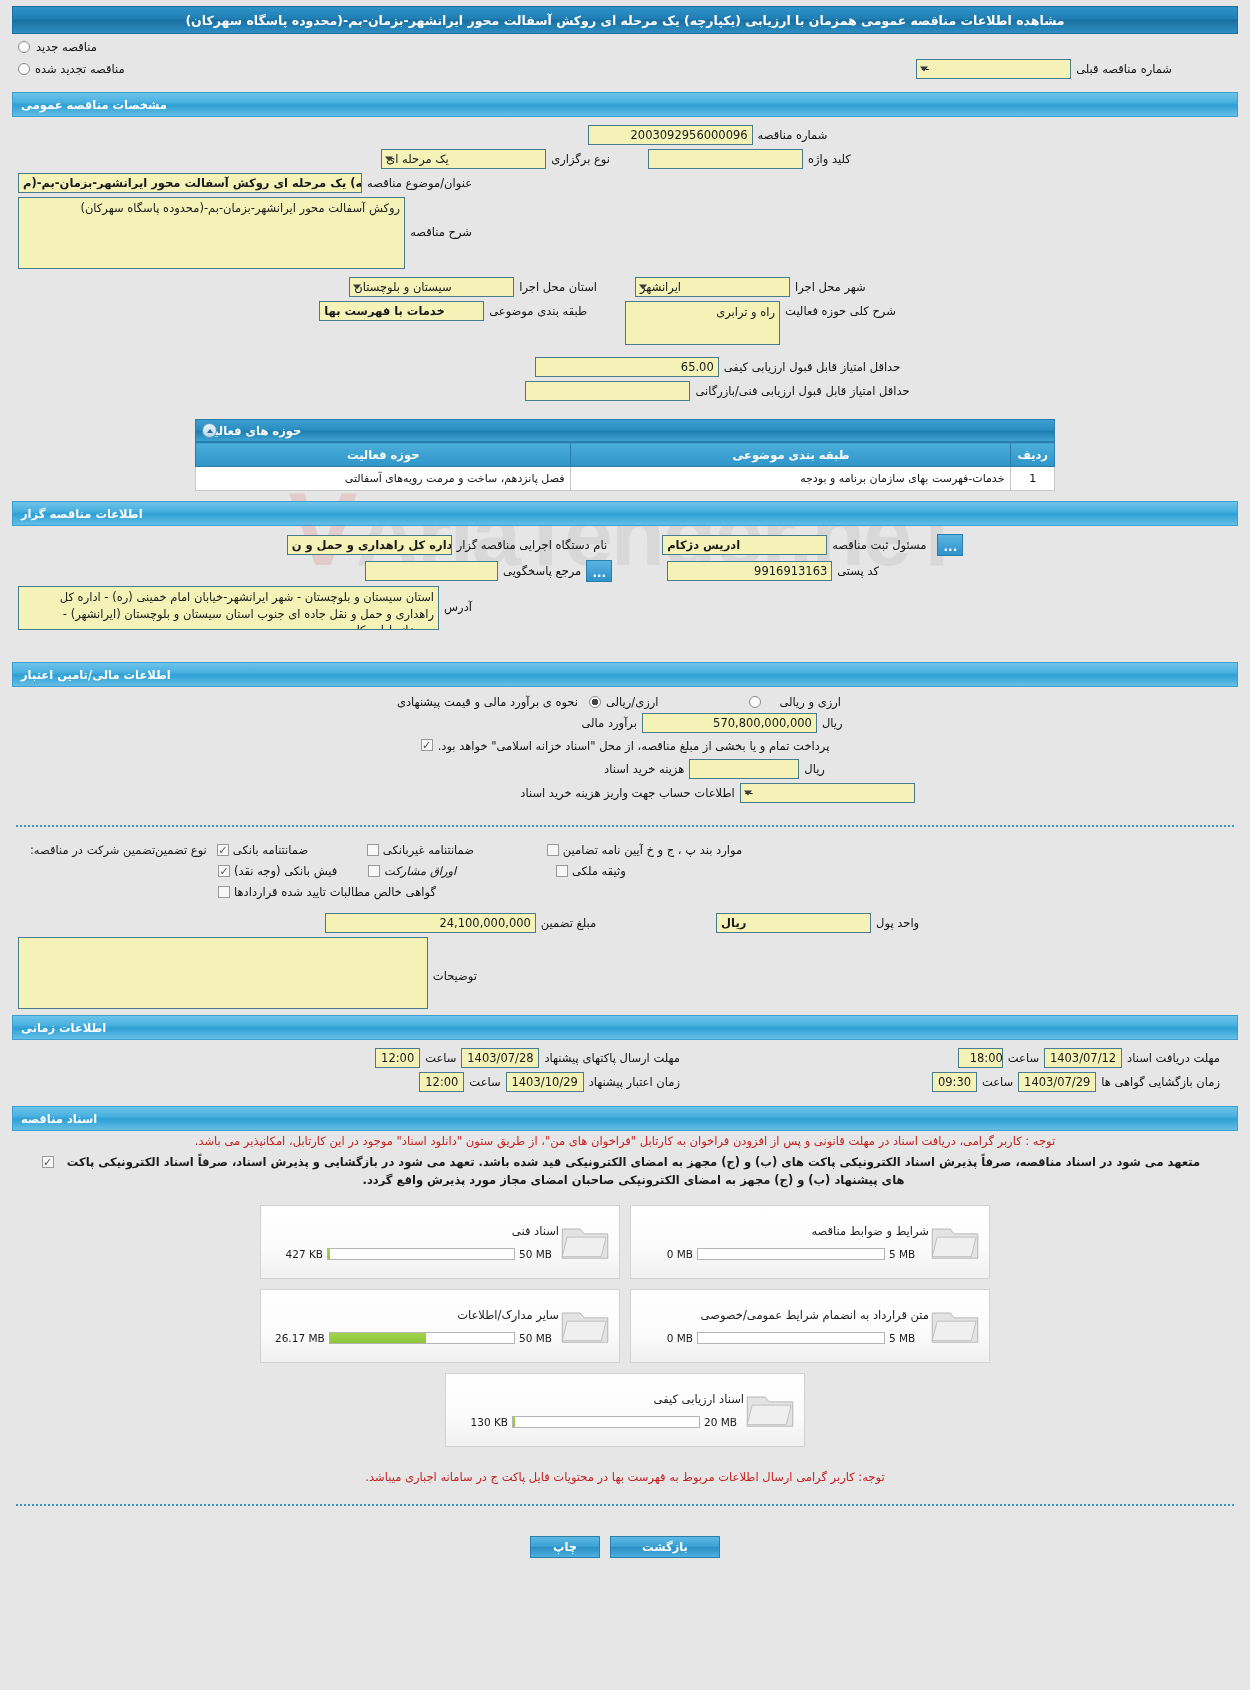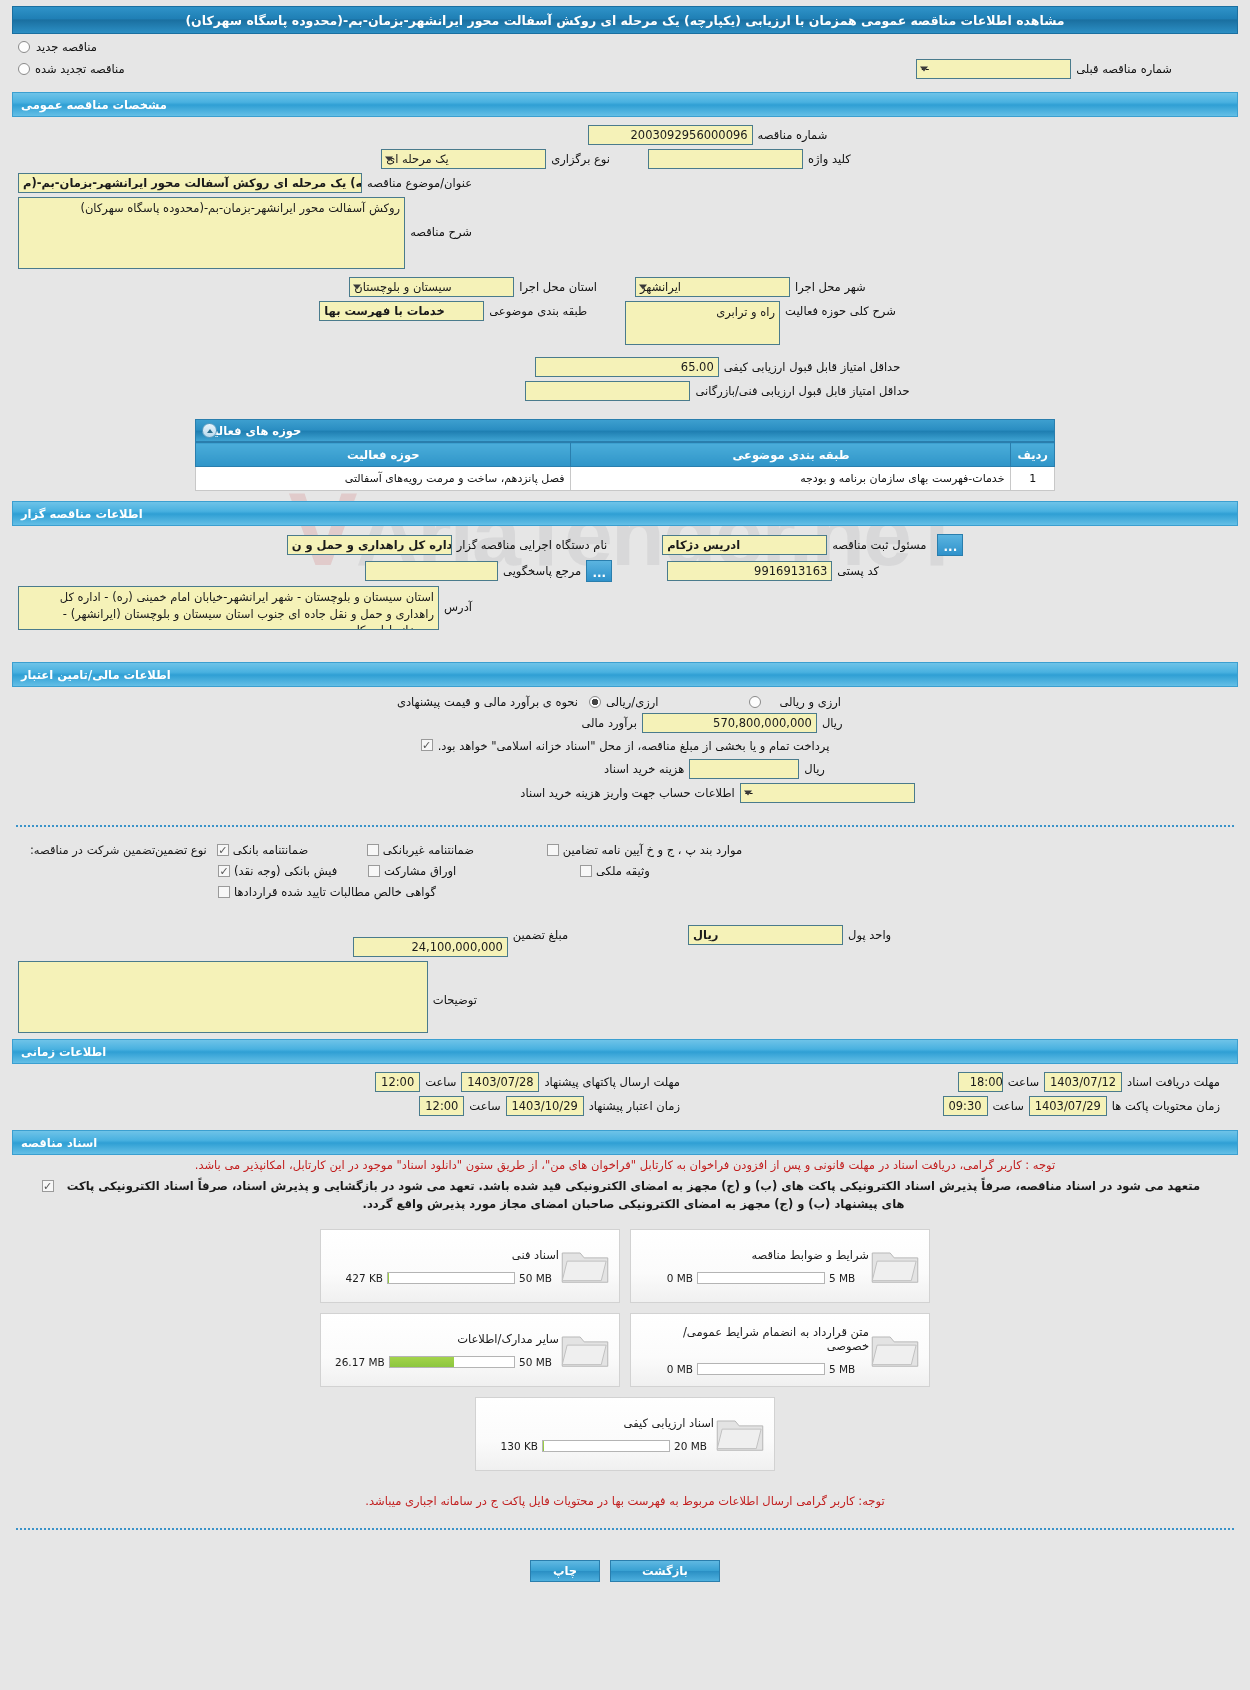--- a/index.html
+++ b/index.html
@@ -191,21 +191,21 @@
   
   .guar { padding: 4px 10px 0 10px; direction: rtl; }
   .guar-line { display: flex; align-items: center; justify-content: flex-end; gap: 0; margin-bottom: 7px; }
   .guar-line .item { display: flex; align-items: center; gap: 4px; }
   .guar-title { font-size: 11.5px; margin-left: 12px; }
 
   
   .docgrid { display: flex; flex-direction: column; align-items: center; gap: 10px; margin-top: 14px; }
   .docrow { display: flex; gap: 10px; direction: rtl; }
   .doccard {
-    width: 300px; height: 74px;
+    width: 360px; height: 74px;
     background: linear-gradient(to bottom, #ffffff 0%, #fbfbfb 60%, #f0f0f0 100%);
     border: 1px solid #d2d2d2;
     display: flex; align-items: center; direction: rtl;
     padding: 5px 8px;
   }
   .doccard .meta { flex: 1; display: flex; flex-direction: column; align-items: flex-start; padding-left: 6px; }
   .doccard .dname { font-size: 11.5px; width: 100%; text-align: right; margin-bottom: 10px; }
   .bar-line { display: flex; align-items: center; direction: ltr; width: 100%; gap: 4px; font-size: 10.5px; }
   .bar-line .sz { min-width: 48px; text-align: right; }
   .bar-line .mx { min-width: 40px; text-align: left; }
@@ -456,21 +456,21 @@
       </div>
       <span class="flabel" style="margin-right:10px;">نوع تضمین</span>
       <span class="guar-title">تضمین شرکت در مناقصه:</span>
     </div>
 
     <div class="guar-line">
       <div class="item" style="width:200px;justify-content:flex-end;">
         <span class="flabel">وثیقه ملکی</span>
         <span class="cb"></span>
       </div>
-      <div class="item" style="width:212px;justify-content:flex-end;">
+      <div class="item" style="width:188px;justify-content:flex-end;font-style:italic;">
         <span class="flabel">اوراق مشارکت</span>
         <span class="cb"></span>
       </div>
       <div class="item" style="width:150px;justify-content:flex-end;">
         <span class="flabel">فیش بانکی (وجه نقد)</span>
         <span class="cb on"></span>
       </div>
       <span style="width:200px;"></span>
     </div>
 
@@ -480,21 +480,21 @@
         <span class="cb"></span>
       </div>
       <span style="width:200px;"></span>
     </div>
 
     <div class="frow" style="justify-content:center;margin-top:14px;">
       <span class="flabel" style="margin-right:6px;">واحد پول</span>
       <span class="fld bold" style="width:155px;">ریال</span>
       <span style="width:110px;"></span>
       <span class="flabel">مبلغ تضمین</span>
-      <span class="fld num" style="width:155px;margin-top:24px;">24,100,000,000</span>
+      <span class="fld num" style="width:211px;">24,100,000,000</span>
     </div>
 
     <div class="frow" style="align-items:flex-start;justify-content:flex-start;padding-right:755px;">
       <span class="flabel" style="margin-top:32px;">توضیحات</span>
       <span class="ta" style="width:700px;height:72px;"></span>
     </div>
 
   </div>
 
   <div class="sec-bar" style="margin-top:6px;">
@@ -514,21 +514,21 @@
       <span style="display:flex;align-items:center;gap:5px;direction:rtl;">
         <span class="flabel">مهلت ارسال پاکتهای پیشنهاد</span>
         <span class="fld num center" style="width:78px;">1403/07/28</span>
         <span class="flabel">ساعت</span>
         <span class="fld num center" style="width:45px;">12:00</span>
       </span>
     </div>
 
     <div class="frow" style="justify-content:flex-start;padding-right:12px;">
       <span style="width:340px;display:flex;align-items:center;gap:5px;direction:rtl;justify-content:flex-start;">
-        <span class="flabel">زمان محتویات پاکت ها</span>
+        <span class="flabel">زمان بازگشایی گواهی ها</span>
         <span class="fld num center" style="width:78px;">1403/07/29</span>
         <span class="flabel">ساعت</span>
         <span class="fld num center" style="width:45px;">09:30</span>
       </span>
       <span style="width:190px;"></span>
       <span style="display:flex;align-items:center;gap:5px;direction:rtl;">
         <span class="flabel">زمان اعتبار پیشنهاد</span>
         <span class="fld num center" style="width:78px;">1403/10/29</span>
         <span class="flabel">ساعت</span>
         <span class="fld num center" style="width:45px;">12:00</span>

